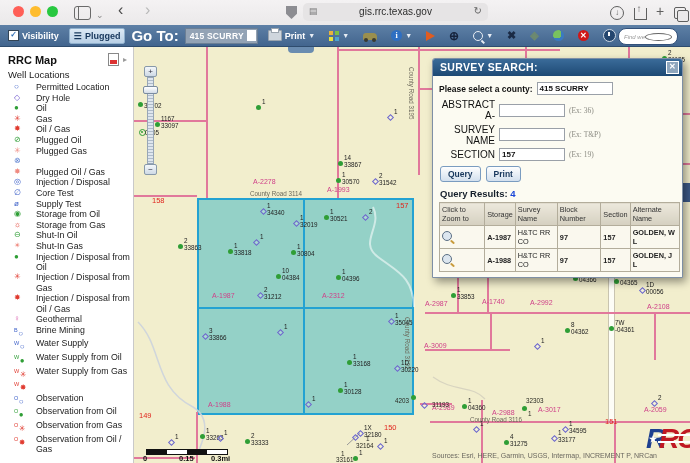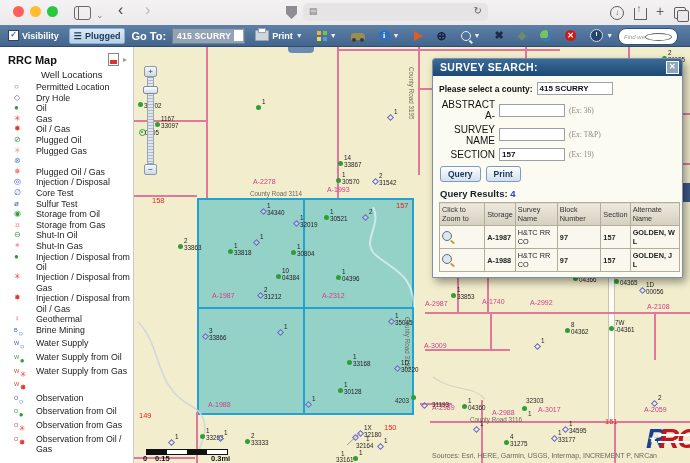--- a/index.html
+++ b/index.html
@@ -29,21 +29,21 @@
   .tabs-ic{left:674px;width:10px;height:10px;top:7px;border:1.3px solid #5f5f5f;border-radius:2px;}
   .tabs-ic:before{content:"";position:absolute;left:2px;top:2px;width:10px;height:10px;border:1.3px solid #5f5f5f;border-radius:2px;background:#ebe9ea;}
   
   .toolbar{position:absolute;left:0;top:25px;width:690px;height:22px;background:linear-gradient(#5e80a6,#42658e);
     border-bottom:1px solid #2e4c6e;z-index:60;display:flex;align-items:center;gap:6px;padding-left:4px;box-sizing:border-box;}
   .tb-btn{display:flex;align-items:center;gap:3px;color:#fff;font-size:9px;font-weight:bold;padding:2px 4px;border-radius:2px;}
   .tb-btn.sel{background:linear-gradient(#dce9f5,#b9d0e6);color:#17375c;border:1px solid #8fb0cd;}
   .ic-check{width:9px;height:9px;background:#fff;border:1px solid #345;font-size:8px;line-height:8px;color:#2d6db5;text-align:center;}
   .ic-list{color:#2d6db5;font-size:9px;}
   .tb-btn.sel .ic-list{color:#17375c;}
-  .goto-label{color:#fff;font-size:11px;font-weight:bold;}
+  .goto-label{color:#fff;font-size:15px;font-weight:bold;}
   .goto-input{display:flex;align-items:center;background:#93a3b5;border:1px solid #6b7f95;height:14px;padding:0 1px 0 4px;}
   .goto-input span{color:#fff;font-size:8.5px;font-weight:bold;letter-spacing:.2px;}
   .goto-caret{width:9px;height:11px;background:#fff;margin-left:3px;}
   .printer{position:relative;width:12px;height:9px;background:#cfd6dd;border-radius:1px;border:1px solid #9aa4ae;}
   .printer:before{content:"";position:absolute;left:2px;top:-3px;width:6px;height:3px;background:#fff;border:1px solid #9aa4ae;}
   .caret{color:#e8eef5;font-size:7px;}
   .ic-grid{position:relative;width:10px;height:10px;}
   .ic-grid i{position:absolute;width:4px;height:4px;}
   .ic-grid i:nth-child(1){left:0;top:0;background:#e8b23c;}
   .ic-grid i:nth-child(2){right:0;top:0;background:#7ac043;}
@@ -68,21 +68,21 @@
   .find-pill span{flex:1;font-size:6px;font-style:italic;color:#9a9a9a;padding-left:5px;white-space:nowrap;overflow:hidden;}
   .find-mag{position:relative;width:6px;height:6px;border:1.4px solid #666;border-radius:50%;margin-right:5px;flex:none;}
   .find-mag:after{content:"";position:absolute;right:-2.5px;bottom:-2.5px;width:3.5px;height:1.4px;background:#666;transform:rotate(45deg);}
   
   .sidebar{position:absolute;left:0;top:47px;width:133px;bottom:0;background:#fff;border-right:1px solid #c9c9c9;z-index:50;overflow:hidden;}
   .sb-head{display:flex;align-items:center;padding:6px 6px 0 8px;}
   .sb-title{font-size:11px;font-weight:bold;color:#111;flex:1;}
   .pdf-ic{width:9px;height:11px;background:#fff;border:1px solid #888;position:relative;margin-right:4px;}
   .pdf-ic:before{content:"";position:absolute;left:1px;bottom:1px;right:1px;height:4px;background:#d33;}
   .exp-ic{color:#999;font-size:8px;}
-  .sb-sub{font-size:9.5px;color:#222;padding:3px 0 2px 8px;margin-left:33px;}
+  .sb-sub{font-size:9.5px;color:#222;padding:3px 0 2px 8px;}
   .lg-row{display:flex;align-items:flex-start;padding-left:14px;min-height:10.6px;}
   .lg-sym{width:22px;flex:none;font-size:8px;line-height:10px;text-align:left;position:relative;}
   .lg-sym sup{font-size:5.5px;margin-right:.5px;}
   .lg-label{font-size:8.8px;line-height:10.4px;color:#1a1a1a;}
   
   .map{position:absolute;left:133px;top:47px;right:0;bottom:0;background:#f2eecd;overflow:hidden;z-index:10;}
   .road{position:absolute;background:#e1789b;}
   .white-road{position:absolute;background:#fdfdf6;border-left:1px solid #c9c4b0;border-right:1px solid #c9c4b0;box-sizing:border-box;}
   .parcel{position:absolute;left:64px;top:151px;width:217px;height:217px;background:rgba(127,203,198,.82);
     border:2px solid #23a2d2;box-sizing:border-box;}
@@ -158,20 +158,21 @@
     <span class="tl r"></span>
     <span class="tl y"></span>
     <span class="tl g"></span>
     <span class="chr-ic sidebar-toggle"></span>
     <span class="chr-ic chev">⌄</span>
     <span class="chr-ic nav-back">‹</span>
     <span class="chr-ic nav-fwd">›</span>
     <span class="shield"></span>
     <span class="url-pill">
       <span class="reader">▤</span>
+      <span class="url-text">gis.rrc.texas.gov</span>
       <span class="refresh">↻</span>
     </span>
     <span class="chr-ic dl-ic">↓</span>
     <span class="chr-ic share-ic"></span>
     <span class="chr-ic plus-ic">+</span>
     <span class="chr-ic tabs-ic"></span>
   </div>
 
   <div class="toolbar">
     <span class="tb-btn">
@@ -286,21 +287,21 @@
         <div class="lg-row">
           <div class="lg-sym" style="color: rgb(63, 98, 201);">◎</div>
           <div class="lg-label">Injection / Disposal</div>
         </div>
         <div class="lg-row">
           <div class="lg-sym" style="color: rgb(63, 98, 201);">∅</div>
           <div class="lg-label">Core Test</div>
         </div>
         <div class="lg-row">
           <div class="lg-sym" style="color: rgb(63, 98, 201);">ø</div>
-          <div class="lg-label">Sulfur Test</div>
+          <div class="lg-label">Supply Test</div>
         </div>
         <div class="lg-row">
           <div class="lg-sym" style="color: rgb(47, 158, 54);">◉</div>
           <div class="lg-label">Storage from Oil</div>
         </div>
         <div class="lg-row">
           <div class="lg-sym" style="color: rgb(224, 58, 47);">☼</div>
           <div class="lg-label">Storage from Gas</div>
         </div>
         <div class="lg-row">
@@ -603,21 +604,21 @@
     <div class="map-tab over"></div>
     <div class="dark-patch over"></div>
 
     <div class="scalebar over">
         <i></i>
         <i></i>
         <i></i>
         <i></i>
       </div>
     <span class="sb-lab over" style="left:10px;">0</span>
-    <span class="sb-lab over" style="left:22px;">0.15</span>
+    <span class="sb-lab over" style="left:46px;">0.15</span>
     <span class="sb-lab over" style="left:78px;">0.3mi</span>
 
     <div class="sources over">Sources: Esri, HERE, Garmin, USGS, Intermap, INCREMENT P, NRCan</div>
 
     <div class="rrc-logo over">
       <span class="r1">R</span>
       <span class="star">★</span>
       <span class="r2">RC</span>
       <span class="stripe" style="top:9px;"></span>
       <span class="stripe" style="top:16px;"></span>

